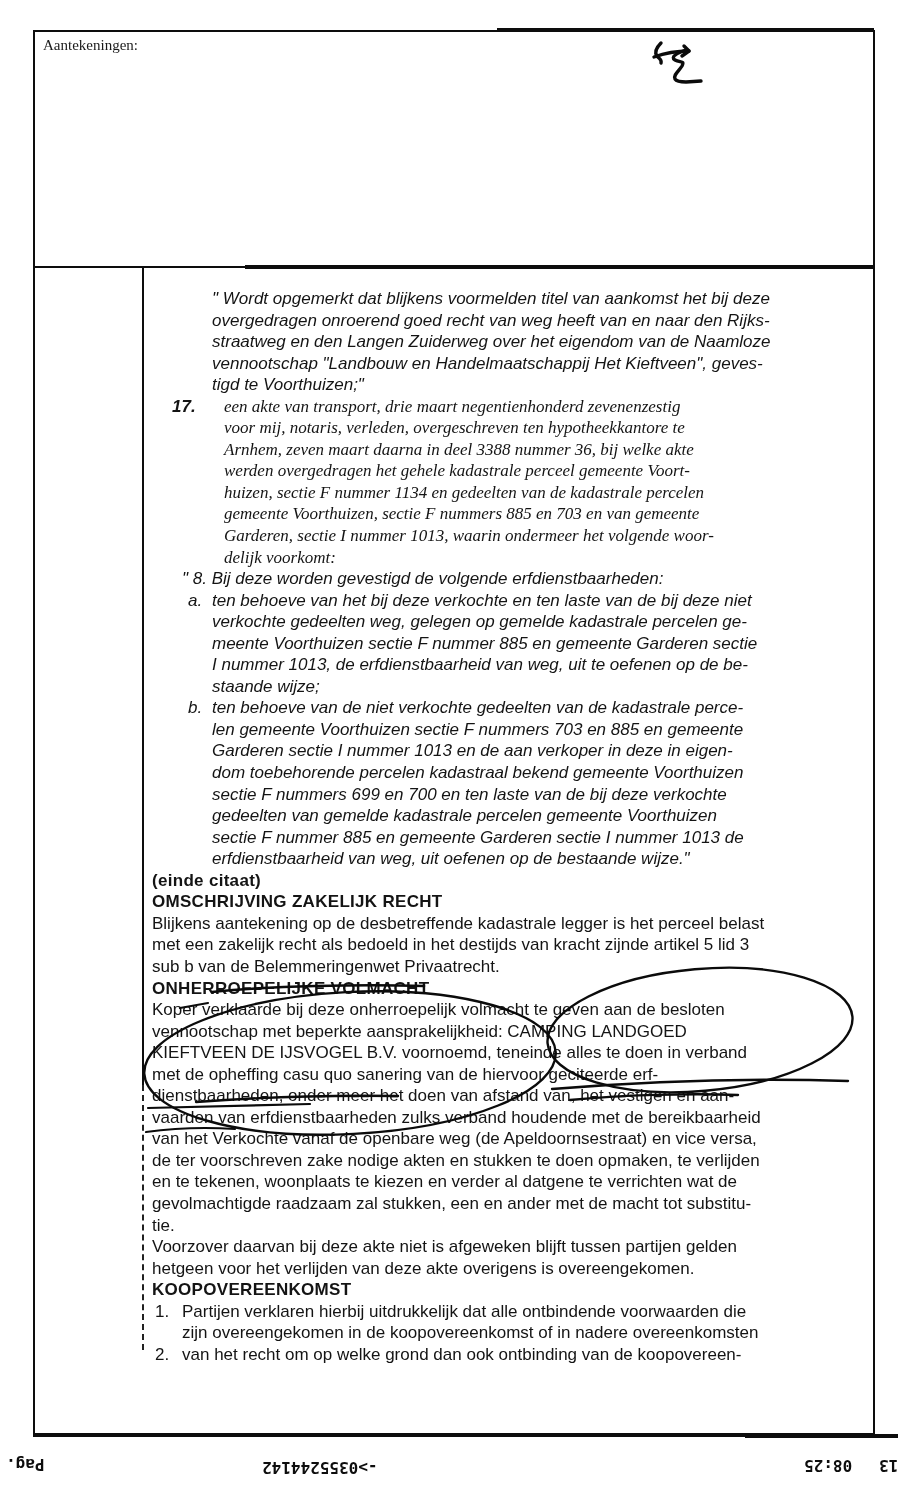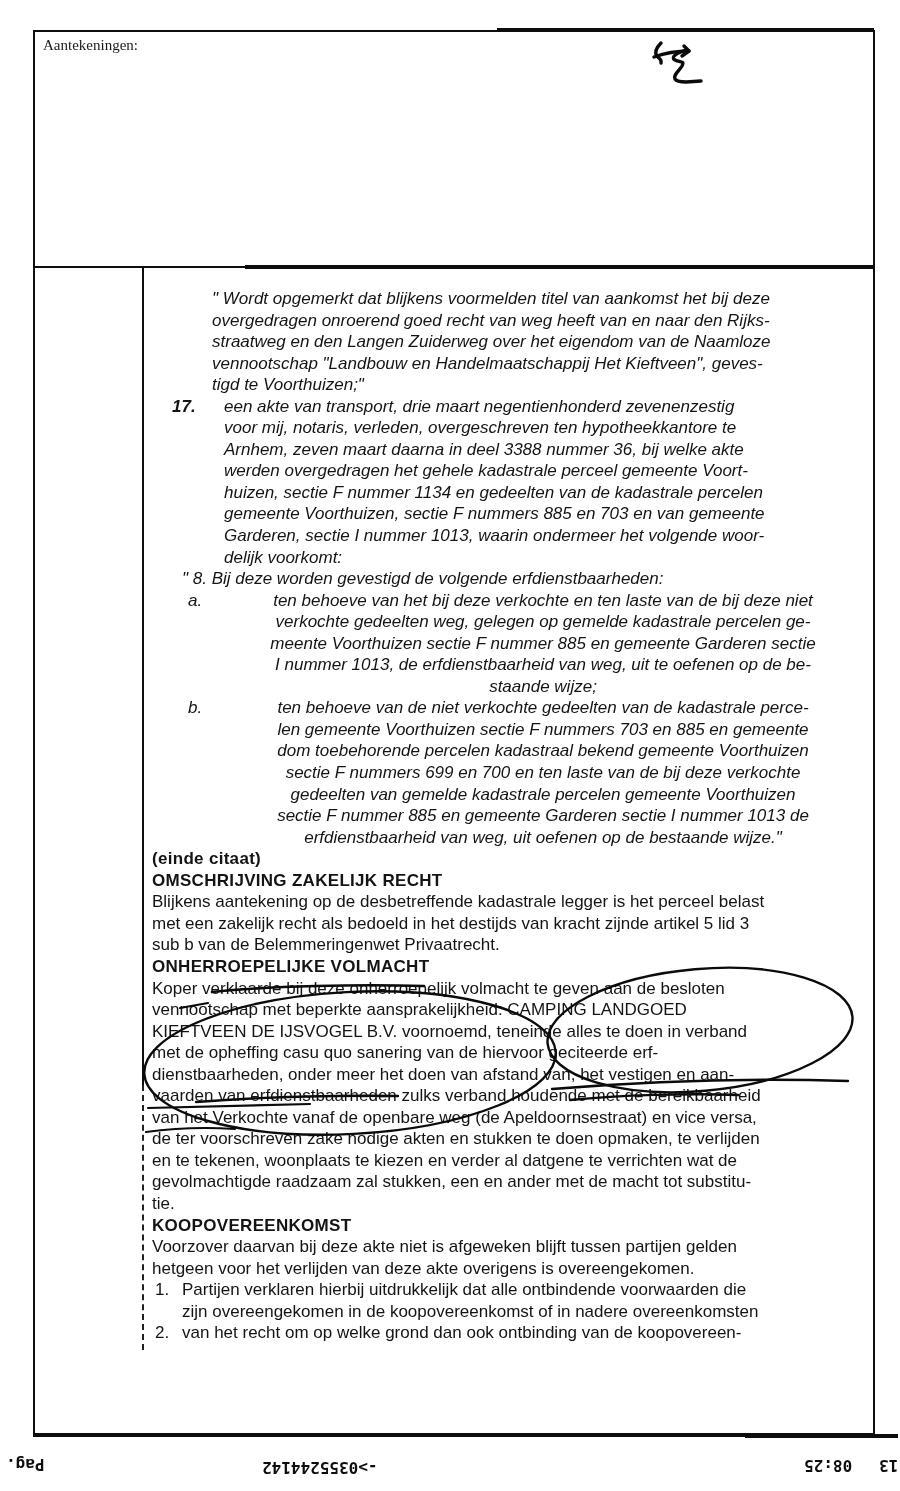--- a/index.html
+++ b/index.html
@@ -36,26 +36,26 @@
   .doc-body{
     position:absolute;left:152px;top:288px;width:722px;
     font-size:17px;line-height:21.55px;
   }
   .blk{position:relative;}
   .ln{white-space:pre;}
   .marker{position:absolute;top:0;font-style:italic;}
   .quote-l1 .ln{margin-left:60px;}
   .quote-l1{font-style:italic;}
   .quote-num{font-style:italic;}
-  .quote-num .ln{margin-left:72px;}
+  .quote-num .ln{margin-left:72px;font-family:Liberation Serif, serif;}
   .quote-num .marker{left:20px;font-weight:bold;}
   .quote-l2{font-style:italic;}
   .quote-l2 .ln{margin-left:30px;}
   .quote-let{font-style:italic;}
-  .quote-let .ln{margin-left:60px;text-align:center;}
+  .quote-let .ln{margin-left:60px;}
   .quote-let .marker{left:36px;}
   .heading{font-weight:bold;letter-spacing:.3px;}
   .numbered .ln{margin-left:30px;}
   .numbered .marker{left:3px;font-style:normal;}
   
   .annot{position:absolute;left:0;top:0;pointer-events:none;}
   
   .fax{
     position:absolute;
     font-family:"DejaVu Sans Mono", monospace;
@@ -112,20 +112,21 @@
         <div class="ln">ten behoeve van het bij deze verkochte en ten laste van de bij deze niet</div>
         <div class="ln">verkochte gedeelten weg, gelegen op gemelde kadastrale percelen ge-</div>
         <div class="ln">meente Voorthuizen sectie F nummer 885 en gemeente Garderen sectie</div>
         <div class="ln">I nummer 1013, de erfdienstbaarheid van weg, uit te oefenen op de be-</div>
         <div class="ln">staande wijze;</div>
       </div>
       <div class="blk quote-let">
         <span class="marker">b.</span>
         <div class="ln">ten behoeve van de niet verkochte gedeelten van de kadastrale perce-</div>
         <div class="ln">len gemeente Voorthuizen sectie F nummers 703 en 885 en gemeente</div>
+        <div class="ln">Garderen sectie I nummer 1013 en de aan verkoper in deze in eigen-</div>
         <div class="ln">dom toebehorende percelen kadastraal bekend gemeente Voorthuizen</div>
         <div class="ln">sectie F nummers 699 en 700 en ten laste van de bij deze verkochte</div>
         <div class="ln">gedeelten van gemelde kadastrale percelen gemeente Voorthuizen</div>
         <div class="ln">sectie F nummer 885 en gemeente Garderen sectie I nummer 1013 de</div>
         <div class="ln">erfdienstbaarheid van weg, uit oefenen op de bestaande wijze."</div>
       </div>
       <div class="blk heading">
         <div class="ln">(einde citaat)</div>
       </div>
       <div class="blk heading">
@@ -145,26 +146,26 @@
         <div class="ln">KIEFTVEEN DE IJSVOGEL B.V. voornoemd, teneinde alles te doen in verband</div>
         <div class="ln">met de opheffing casu quo sanering van de hiervoor geciteerde erf-</div>
         <div class="ln">dienstbaarheden, onder meer het doen van afstand van, het vestigen en aan-</div>
         <div class="ln">vaarden van erfdienstbaarheden zulks verband houdende met de bereikbaarheid</div>
         <div class="ln">van het Verkochte vanaf de openbare weg (de Apeldoornsestraat) en vice versa,</div>
         <div class="ln">de ter voorschreven zake nodige akten en stukken te doen opmaken, te verlijden</div>
         <div class="ln">en te tekenen, woonplaats te kiezen en verder al datgene te verrichten wat de</div>
         <div class="ln">gevolmachtigde raadzaam zal stukken, een en ander met de macht tot substitu-</div>
         <div class="ln">tie.</div>
       </div>
-      <div class="blk heading">
-        <div class="ln">KOOPOVEREENKOMST</div>
-      </div>
       <div class="blk paragraph">
         <div class="ln">Voorzover daarvan bij deze akte niet is afgeweken blijft tussen partijen gelden</div>
         <div class="ln">hetgeen voor het verlijden van deze akte overigens is overeengekomen.</div>
+      </div>
+      <div class="blk heading">
+        <div class="ln">KOOPOVEREENKOMST</div>
       </div>
       <div class="blk numbered">
         <span class="marker">1.</span>
         <div class="ln">Partijen verklaren hierbij uitdrukkelijk dat alle ontbindende voorwaarden die</div>
         <div class="ln">zijn overeengekomen in de koopovereenkomst of in nadere overeenkomsten</div>
       </div>
       <div class="blk numbered">
         <span class="marker">2.</span>
         <div class="ln">van het recht om op welke grond dan ook ontbinding van de koopovereen-</div>
       </div>

